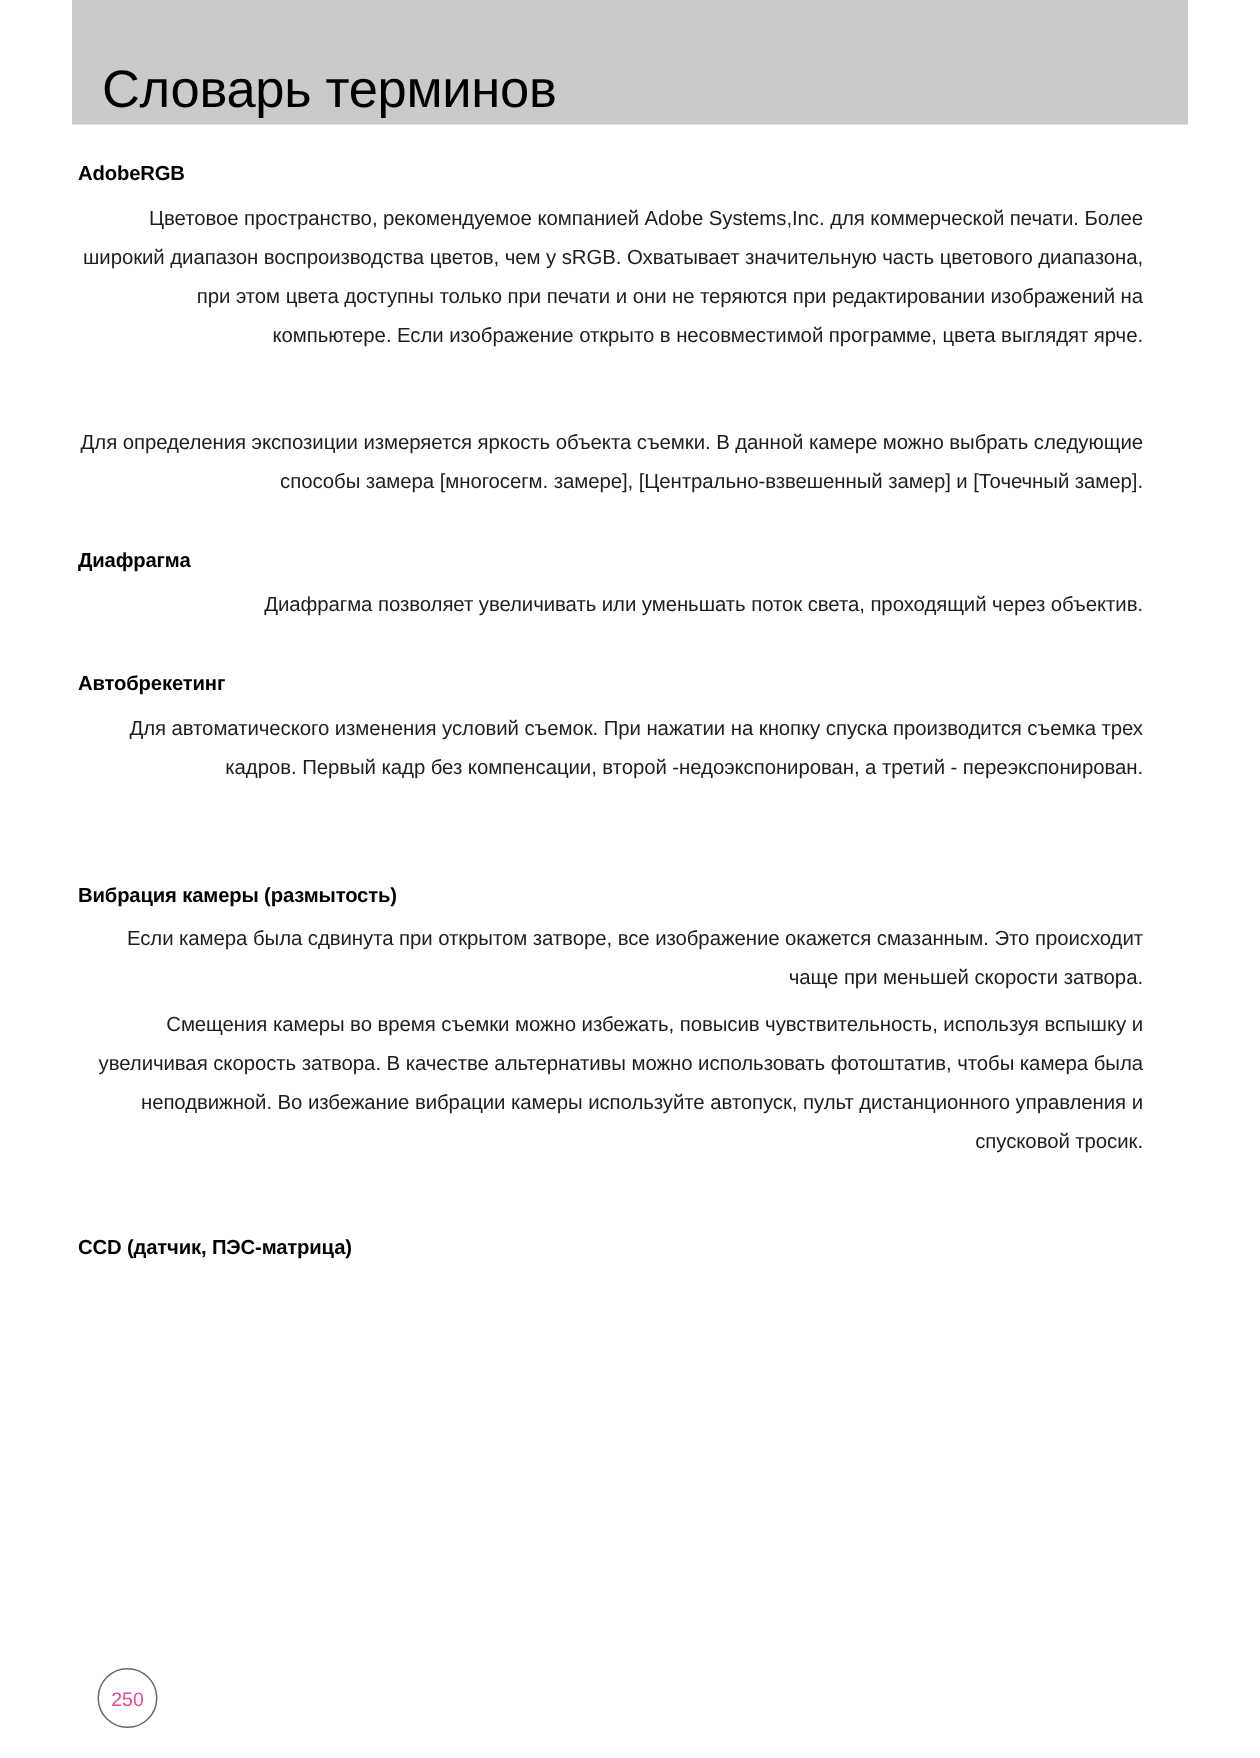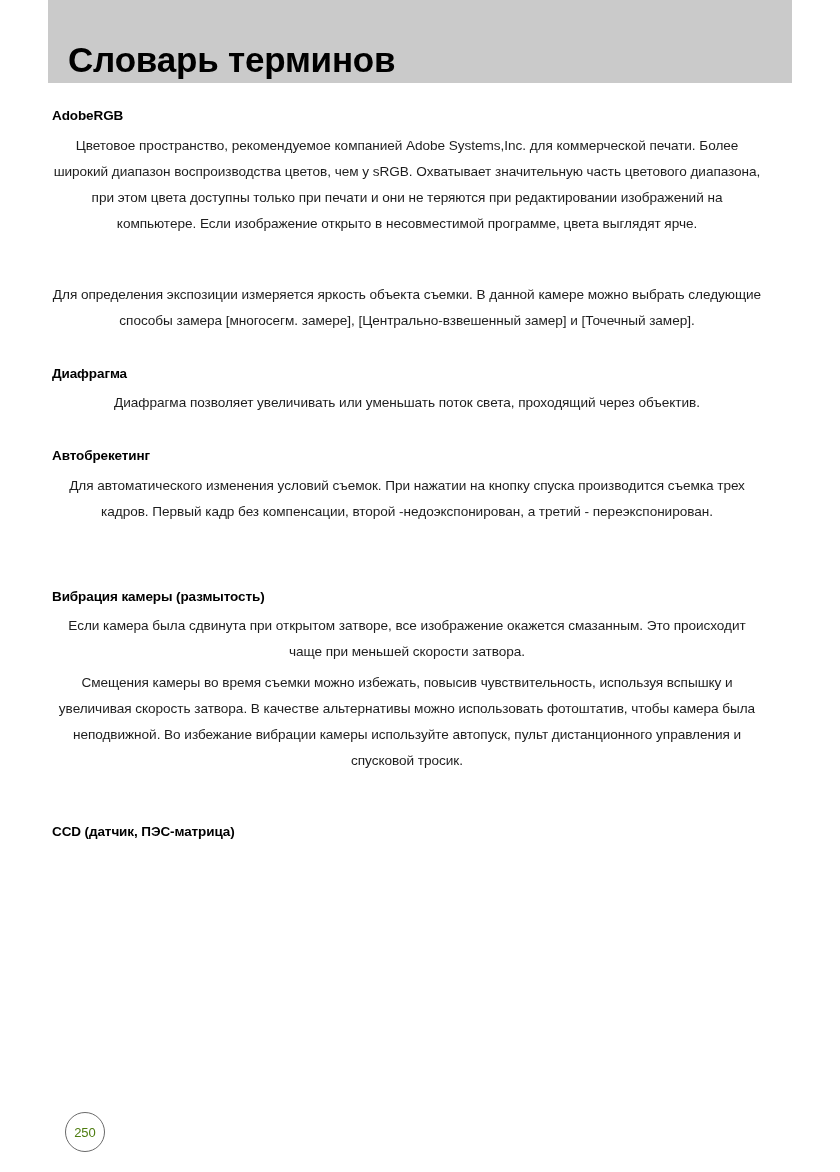--- a/index.html
+++ b/index.html
@@ -29,21 +29,21 @@
     top: 0;
     width: 744px;
     height: 83px;
     background: #cacaca;
   }
   .page-title {
     position: absolute;
     left: 20px;
     bottom: 6px;
     font-size: 35px;
-    font-weight: bold;
+    font-weight: normal;
     letter-spacing: -0.2px;
     color: #000000;
     line-height: 1;
     white-space: nowrap;
   }
 
   
   .content {
     position: absolute;
     left: 52px;
@@ -64,21 +64,21 @@
     line-height: 1.15;
   }
 
   .definition {
     font-size: 13.6px;
     font-weight: normal;
     color: #1d1d1d;
     line-height: 26px;
     margin: 0;
     letter-spacing: -0.05px;
-    text-align: center;
+    text-align: right;
   }
   .definition + .definition {
     margin-top: 5px;
   }
 
   
   .gap-lg { height: 45px; }
   .gap-md { height: 32px; }
   .gap-xl { height: 50px; }
 
@@ -88,21 +88,21 @@
     left: 65px;
     top: 1112px;
     width: 40px;
     height: 40px;
     border: 1px solid #6a6a6a;
     border-radius: 50%;
     display: flex;
     align-items: center;
     justify-content: center;
     font-size: 13px;
-    color: #4d7c0f;
+    color: #ec4899;
     background: #ffffff;
     box-sizing: border-box;
   }
 </style>
 </head>
 <body>
 
 <div class="page">
 
   <div class="header-band">

